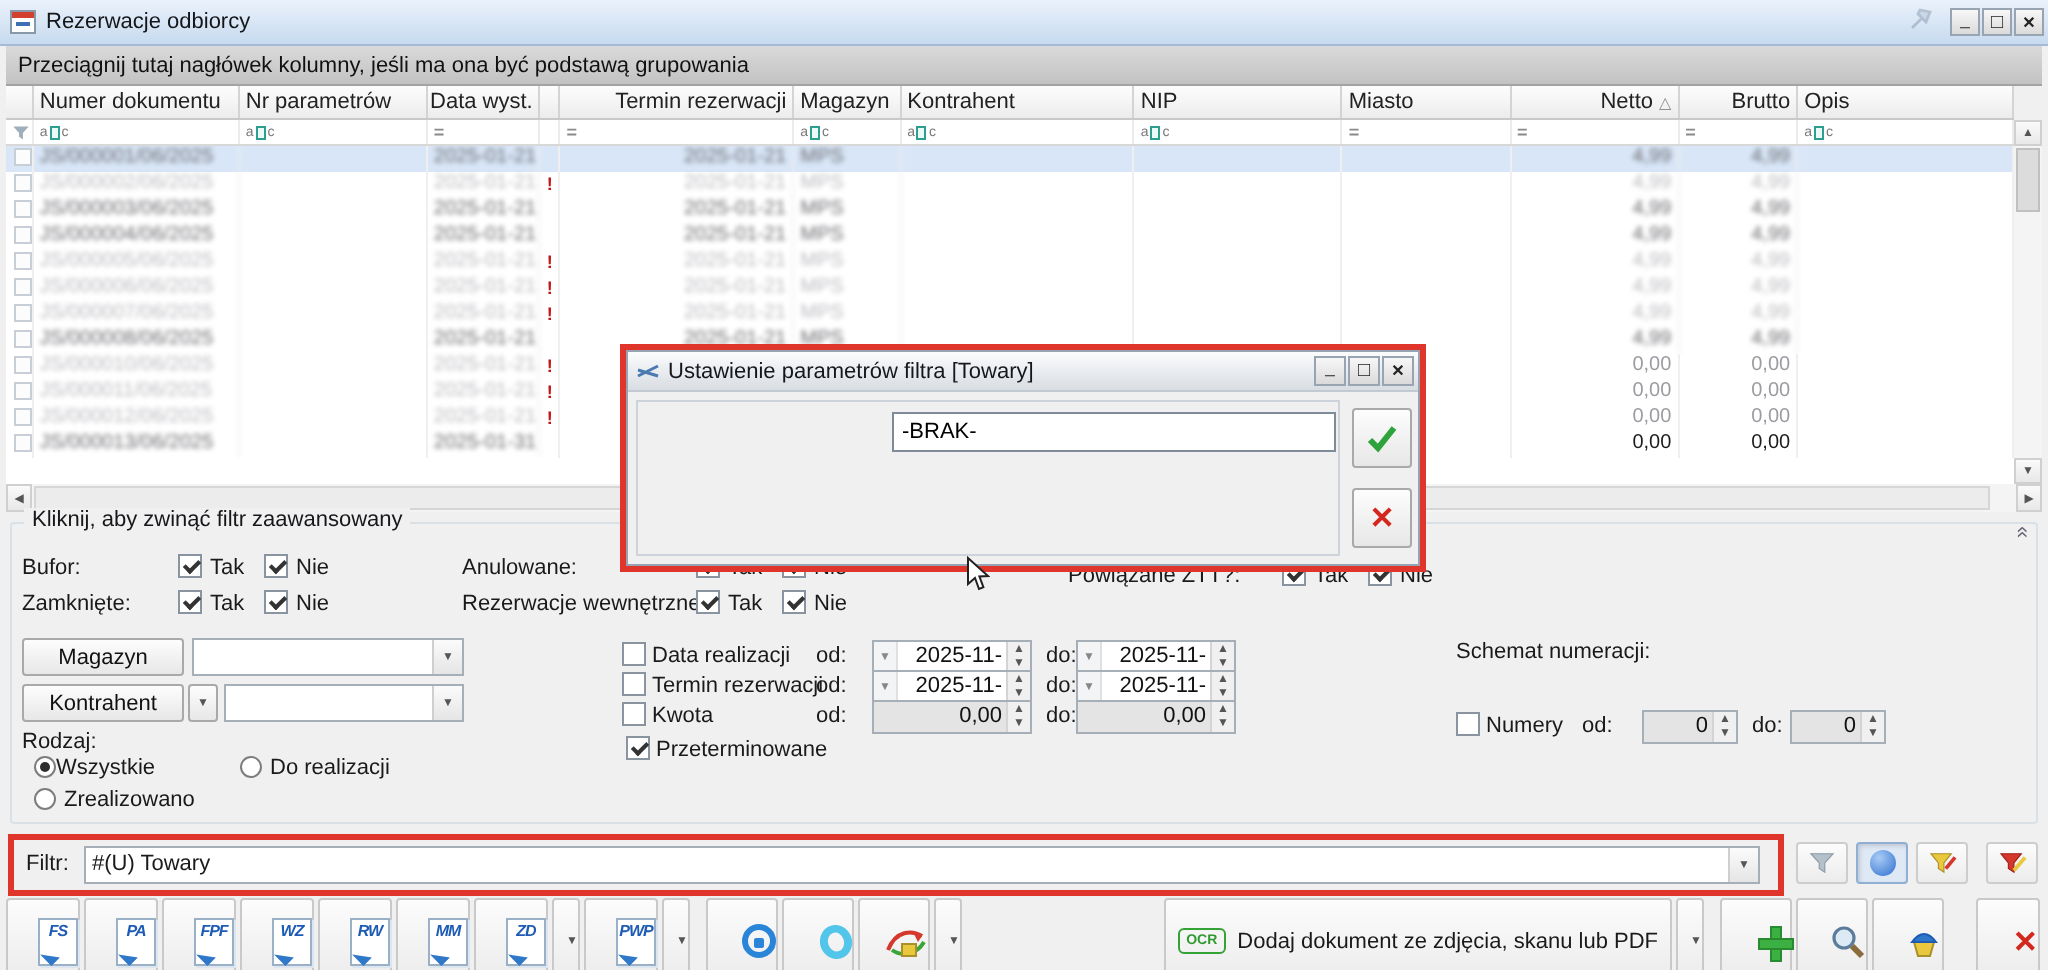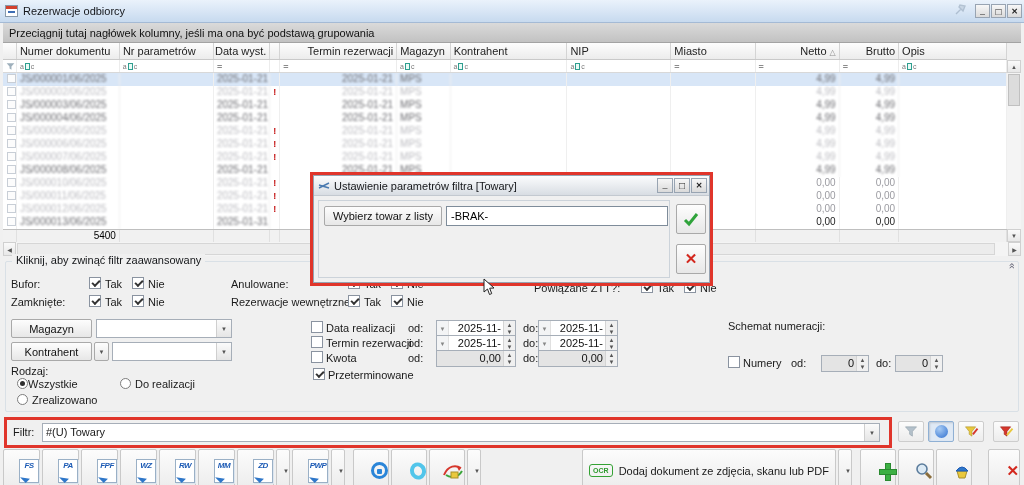--- a/index.html
+++ b/index.html
@@ -455,35 +455,20 @@
         <div class="g-cell c-num blur" style="width: 118px;">2025-01-31</div>
         <div class="g-cell c-txt blur" style="width: 54px;"></div>
         <div class="g-cell c-txt" style="width: 118px;"></div>
         <div class="g-cell c-txt" style="width: 105px;"></div>
         <div class="g-cell c-txt" style="width: 85px;"></div>
         <div class="g-cell c-num clearv" style="width: 85px;">0,00</div>
         <div class="g-cell c-num clearv" style="width: 60px;">0,00</div>
         <div class="g-cell c-txt" style="width: 109px;"></div>
       </div>
     </div>
-  <div class="grid-row-fixed g-foot">
-    <div style="width: 14px;"></div>
-    <div style="width: 104px;">5400</div>
-    <div style="width: 95px;"></div>
-      <div style="width: 57px;"></div>
-      <div style="width: 10px;"></div>
-      <div style="width: 118px;"></div>
-      <div style="width: 54px;"></div>
-      <div style="width: 118px;"></div>
-      <div style="width: 105px;"></div>
-      <div style="width: 85px;"></div>
-      <div style="width: 85px;"></div>
-      <div style="width: 60px;"></div>
-      <div style="width: 109px;"></div>
-  </div>
 </div>
 
 <div class="vscroll">
   <span class="sbtn glyph-up" style="top:0"></span>
   <span class="vthumb"></span>
   <span class="sbtn glyph-dn" style="bottom:0"></span>
 </div>
 <div class="hscroll">
   <span class="hbtn glyph-lt" style="left:0"></span>
   <span class="hthumb"></span>
@@ -664,21 +649,20 @@
         </svg>
       <span class="txt">Ustawienie parametrów filtra [Towary]</span>
       <span class="dlg-ctrls">
         <span class="dbtn glyph-min"></span>
         <span class="dbtn glyph-max"></span>
         <span class="dbtn glyph-close"></span>
       </span>
     </div>
     <div class="dlg-body">
       <div class="dlg-panel"></div>
-      <span class="btn3d dlg-choose">Wybierz towar z listy</span>
       <input class="dlg-input" value="-BRAK-" style="">
       <span class="btn3d dlg-ok">
         <svg width="18" height="16" viewBox="0 0 16 16">
             <path d="M2 9 L6 13 L14 3" stroke="#2fa33b" stroke-width="3" fill="none"></path>
           </svg>
       </span>
       <span class="btn3d dlg-cancel">
         <span>✕</span>
       </span>
     </div>

